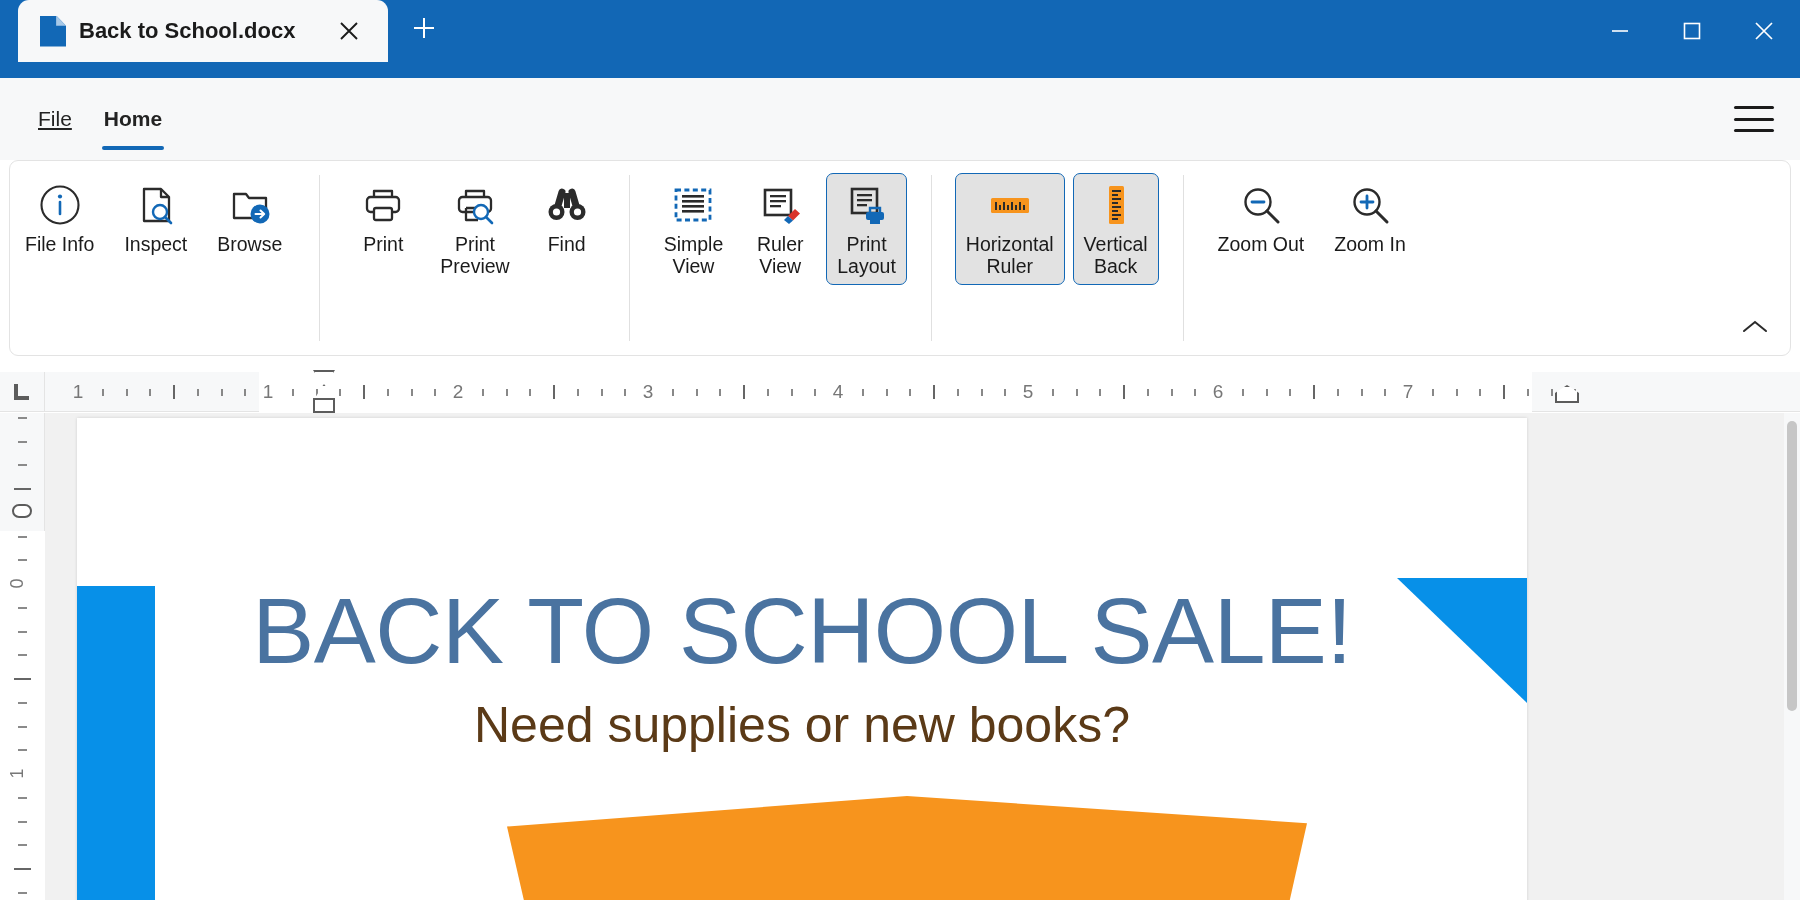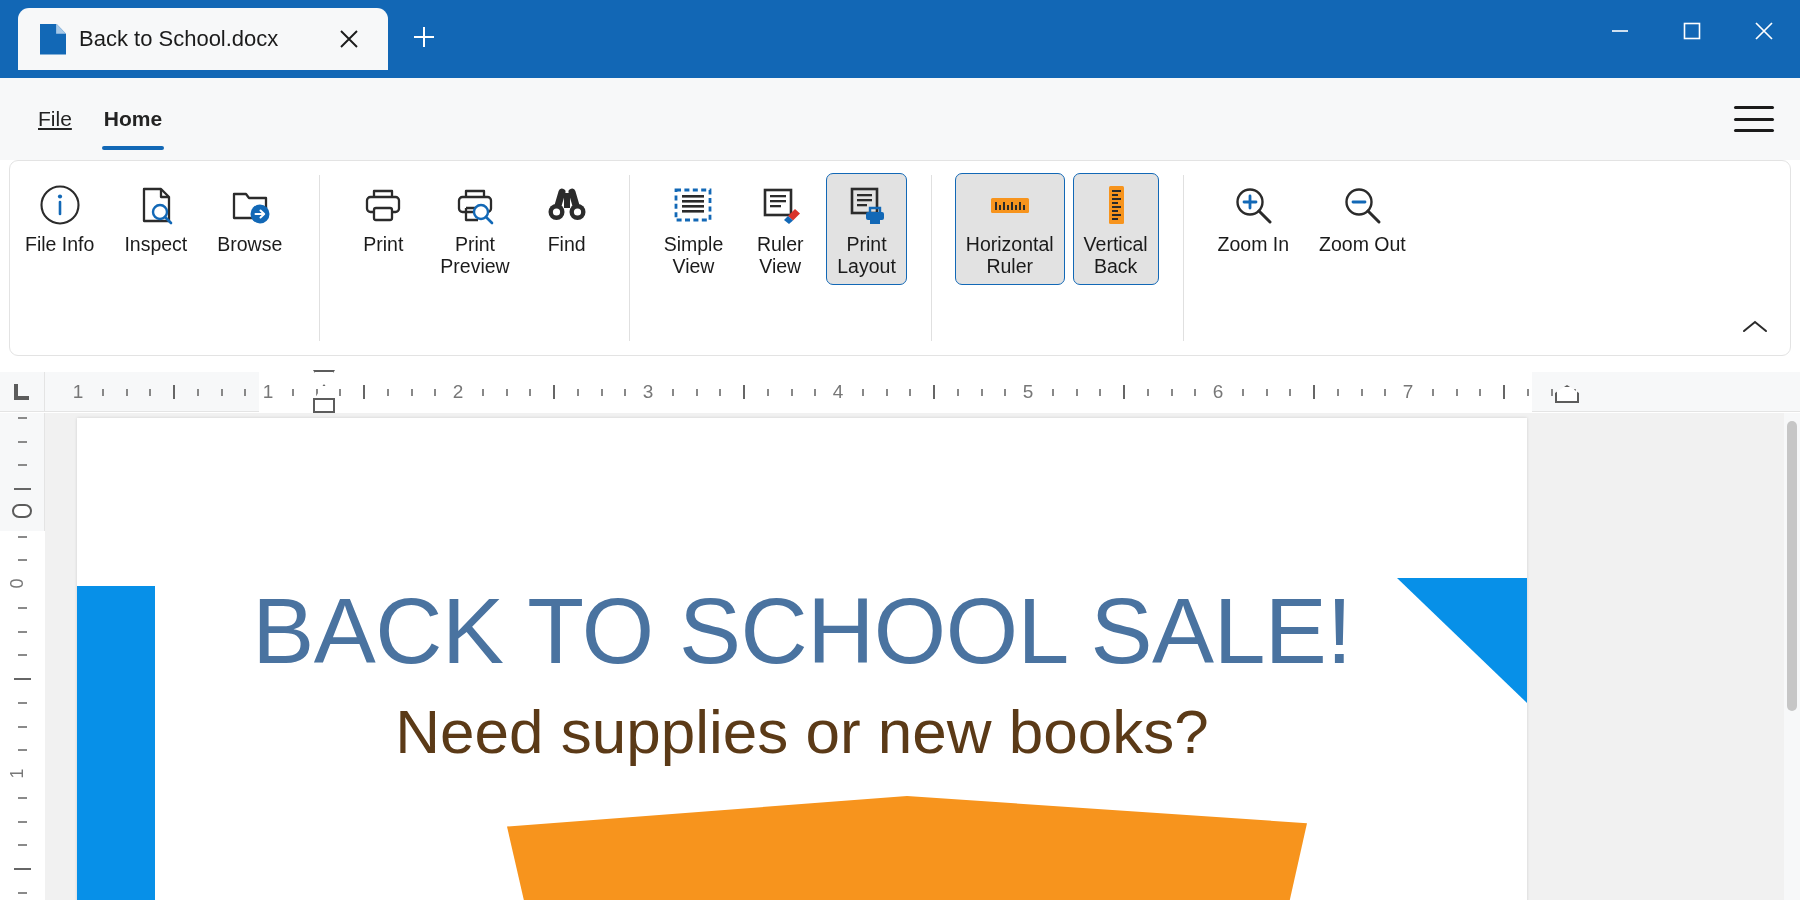--- a/index.html
+++ b/index.html
@@ -9,21 +9,21 @@
     background:#ffffff;
     -webkit-font-smoothing:antialiased;
   }
 
   
   .titlebar{
     position:absolute; left:0; top:0; width:1800px; height:78px;
     background:#1267b5;
     display:flex; align-items:flex-end;
   }
-  .tabstrip{ display:flex; align-items:center; height:78px; padding-left:18px; }
+  .tabstrip{ display:flex; align-items:flex-start; height:78px; padding-left:18px;font-weight:bold; }
   .tab{
     position:relative; display:flex; align-items:center; gap:13px;
     height:62px; padding:0 20px 0 22px;
     background:#f7f8f9; border-radius:11px 11px 0 0;
     min-width:370px;
   }
   .tab-doc-icon{ width:26px; height:31px; position:relative; flex:none; }
   .tab-doc-icon .body{
     position:absolute; inset:0;
     background:#1268b6;
@@ -189,21 +189,21 @@
     background:#0790e8;
     clip-path: polygon(0 0, 100% 0, 100% 100%);
   }
   .doc-title{
     position:absolute; left:0; right:0; top:160px;
     text-align:center; font-size:93px; letter-spacing:-.5px;
     color:#4a73a0; font-family:"Liberation Sans", sans-serif;
   }
   .doc-subtitle{
     position:absolute; left:0; right:0; top:278px;
-    text-align:center; font-size:62px; color:#5b3a17;
+    text-align:center; font-size:50px; color:#5b3a17;
   }
   .deco-orange{
     position:absolute; left:430px; top:378px; width:800px; height:170px;
     background:#f7941d;
     clip-path: polygon(50% 0, 100% 16%, 96% 100%, 4% 100%, 0 18%);
   }
 
   
   .vscroll{
     position:absolute; right:0; top:413px; width:16px; bottom:0;
@@ -432,34 +432,34 @@
 Back</span>
     </div>
   </div>
 
   <div class="rgroup" style="margin-left:20px;padding-left:20px;">
     <div class="rbtn">
       <span class="ico">
         <svg width="46" height="46" viewBox="0 0 46 46">
           <circle cx="20" cy="20" r="12.5" stroke="#2b2b2b" stroke-width="2.4" fill="none"></circle>
           <path d="M29 29 L40 40" stroke="#2b2b2b" stroke-width="3" stroke-linecap="round"></path>
-          <path d="M14 20 H26 M20 14 V26" stroke="#1268b6" stroke-width="2.8" stroke-linecap="round"></path>
-        </svg>
-      </span>
-      <span class="lbl">Zoom In</span>
+          <path d="M14 20 H26" stroke="#1268b6" stroke-width="2.8" stroke-linecap="round"></path>
+        </svg>
+      </span>
+      <span class="lbl">Zoom Out</span>
     </div>
     <div class="rbtn">
       <span class="ico">
         <svg width="46" height="46" viewBox="0 0 46 46">
           <circle cx="20" cy="20" r="12.5" stroke="#2b2b2b" stroke-width="2.4" fill="none"></circle>
           <path d="M29 29 L40 40" stroke="#2b2b2b" stroke-width="3" stroke-linecap="round"></path>
-          <path d="M14 20 H26" stroke="#1268b6" stroke-width="2.8" stroke-linecap="round"></path>
-        </svg>
-      </span>
-      <span class="lbl">Zoom Out</span>
+          <path d="M14 20 H26 M20 14 V26" stroke="#1268b6" stroke-width="2.8" stroke-linecap="round"></path>
+        </svg>
+      </span>
+      <span class="lbl">Zoom In</span>
     </div>
   </div>
 
   <div class="ribbon-collapse">
     <svg width="26" height="16" viewBox="0 0 26 16">
         <path d="M2 12 L13 3 L24 12" stroke="#2b2b2b" stroke-width="2" fill="none" stroke-linecap="round"></path>
       </svg>
   </div>
 </div>
 

